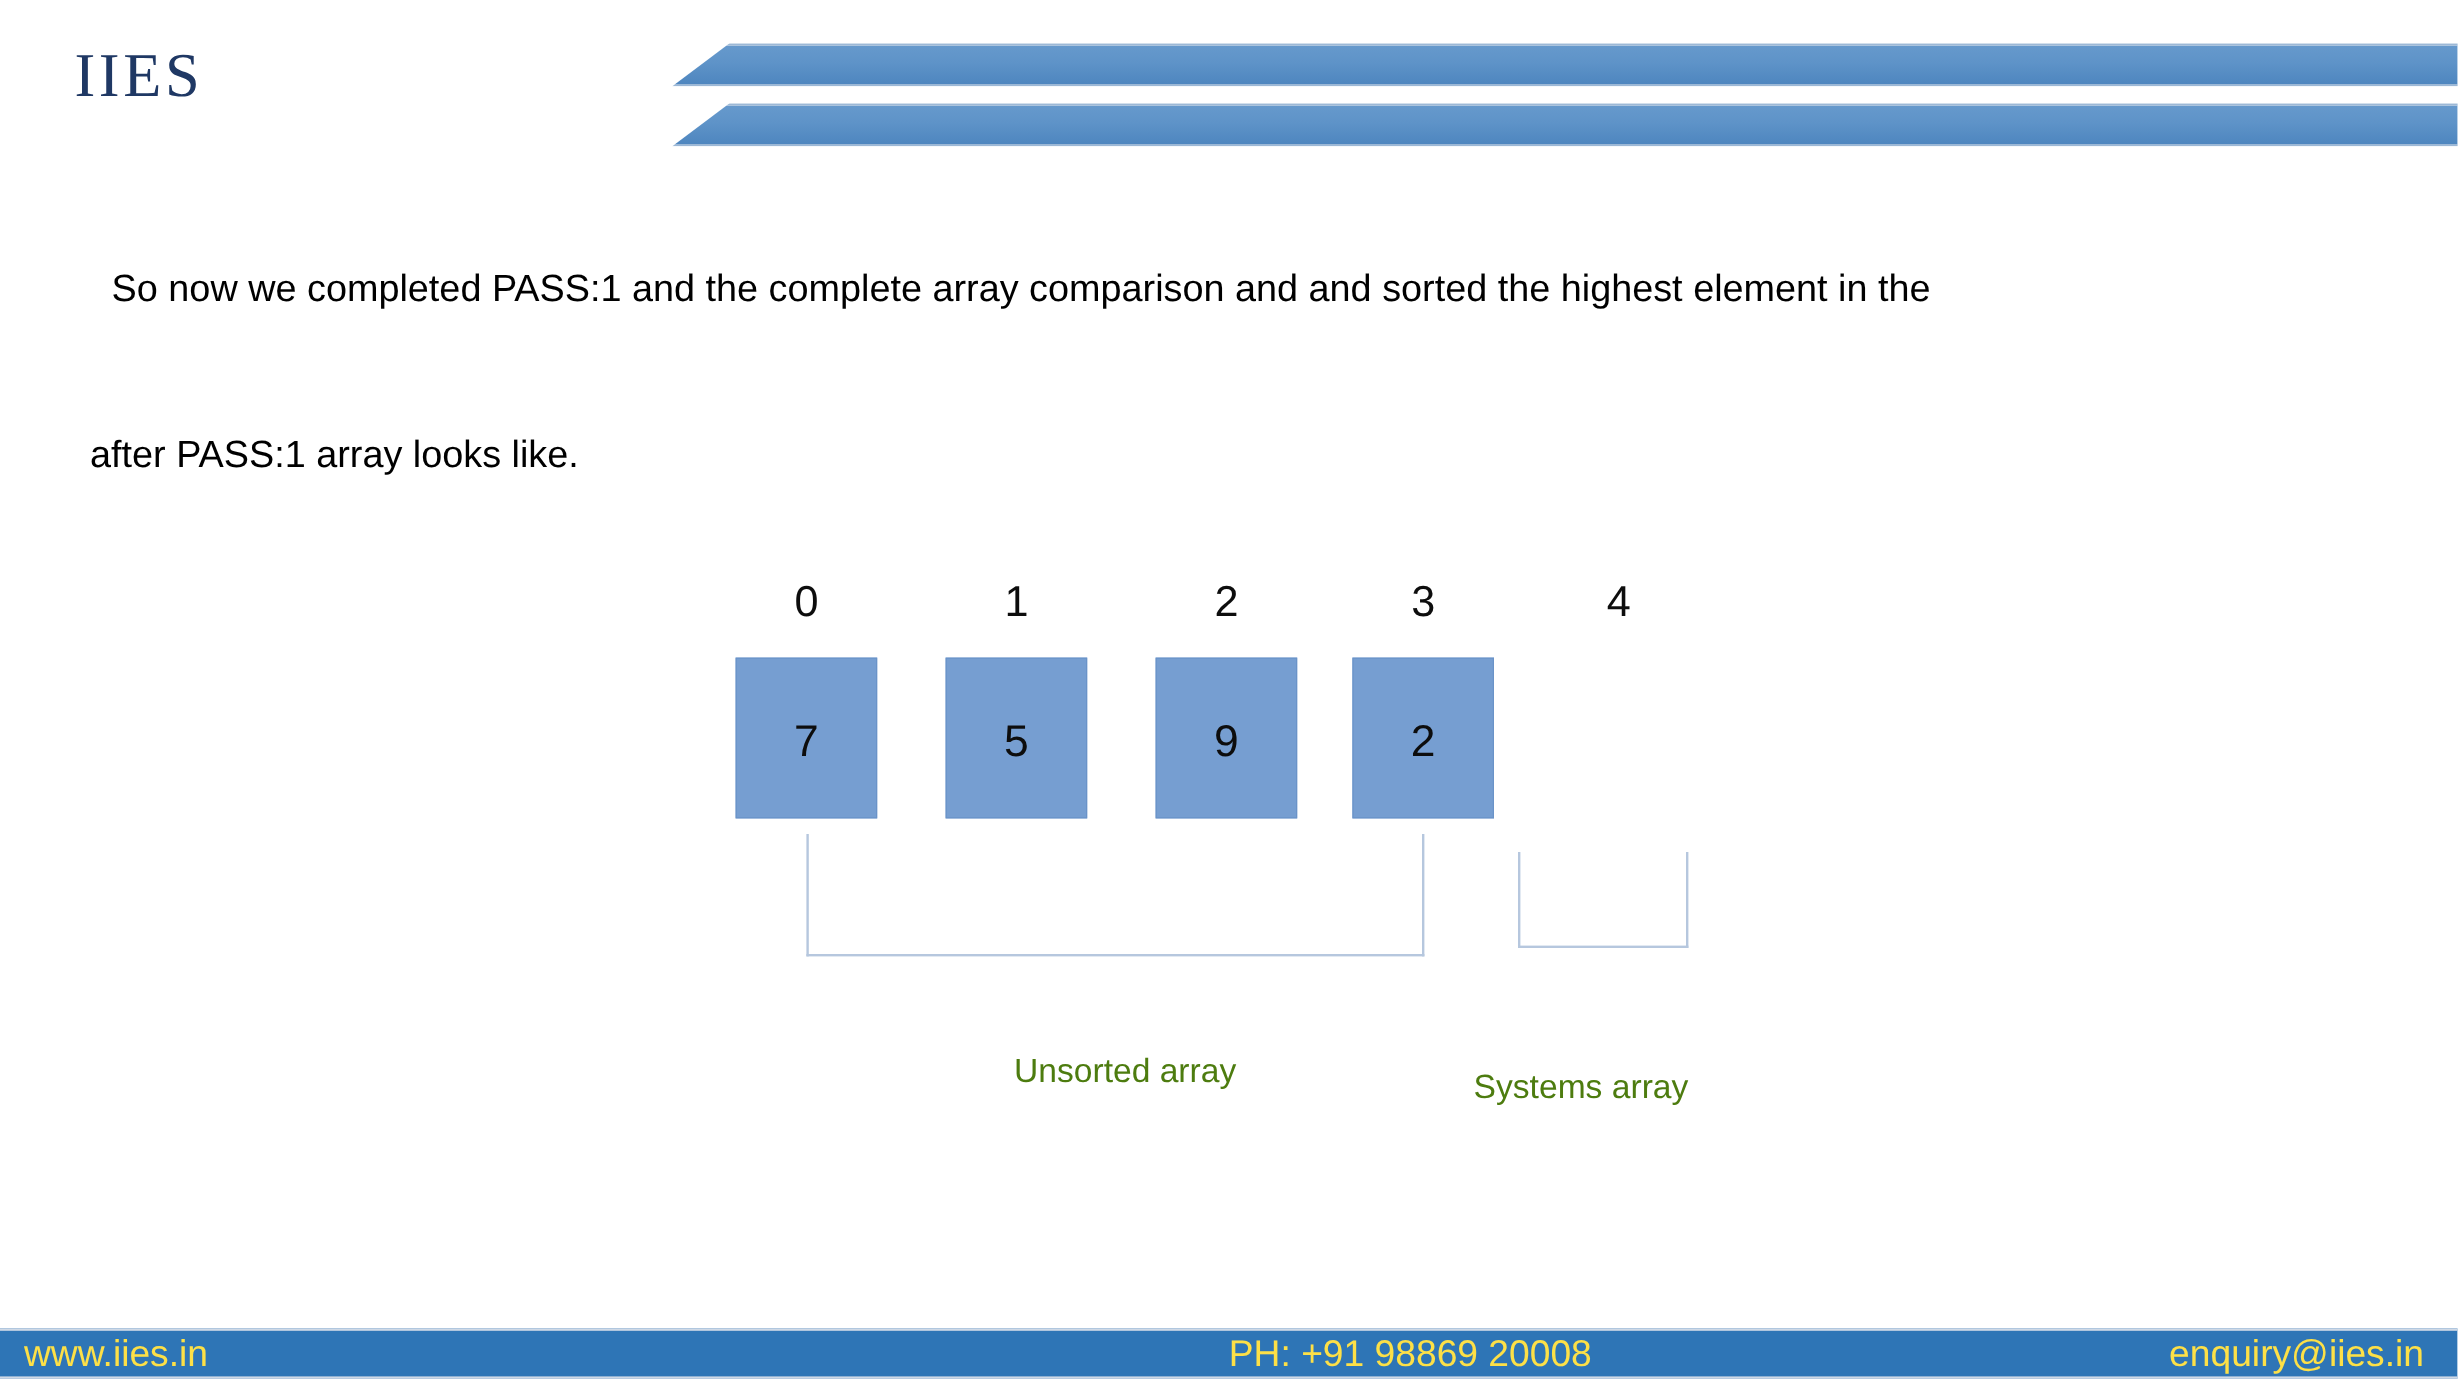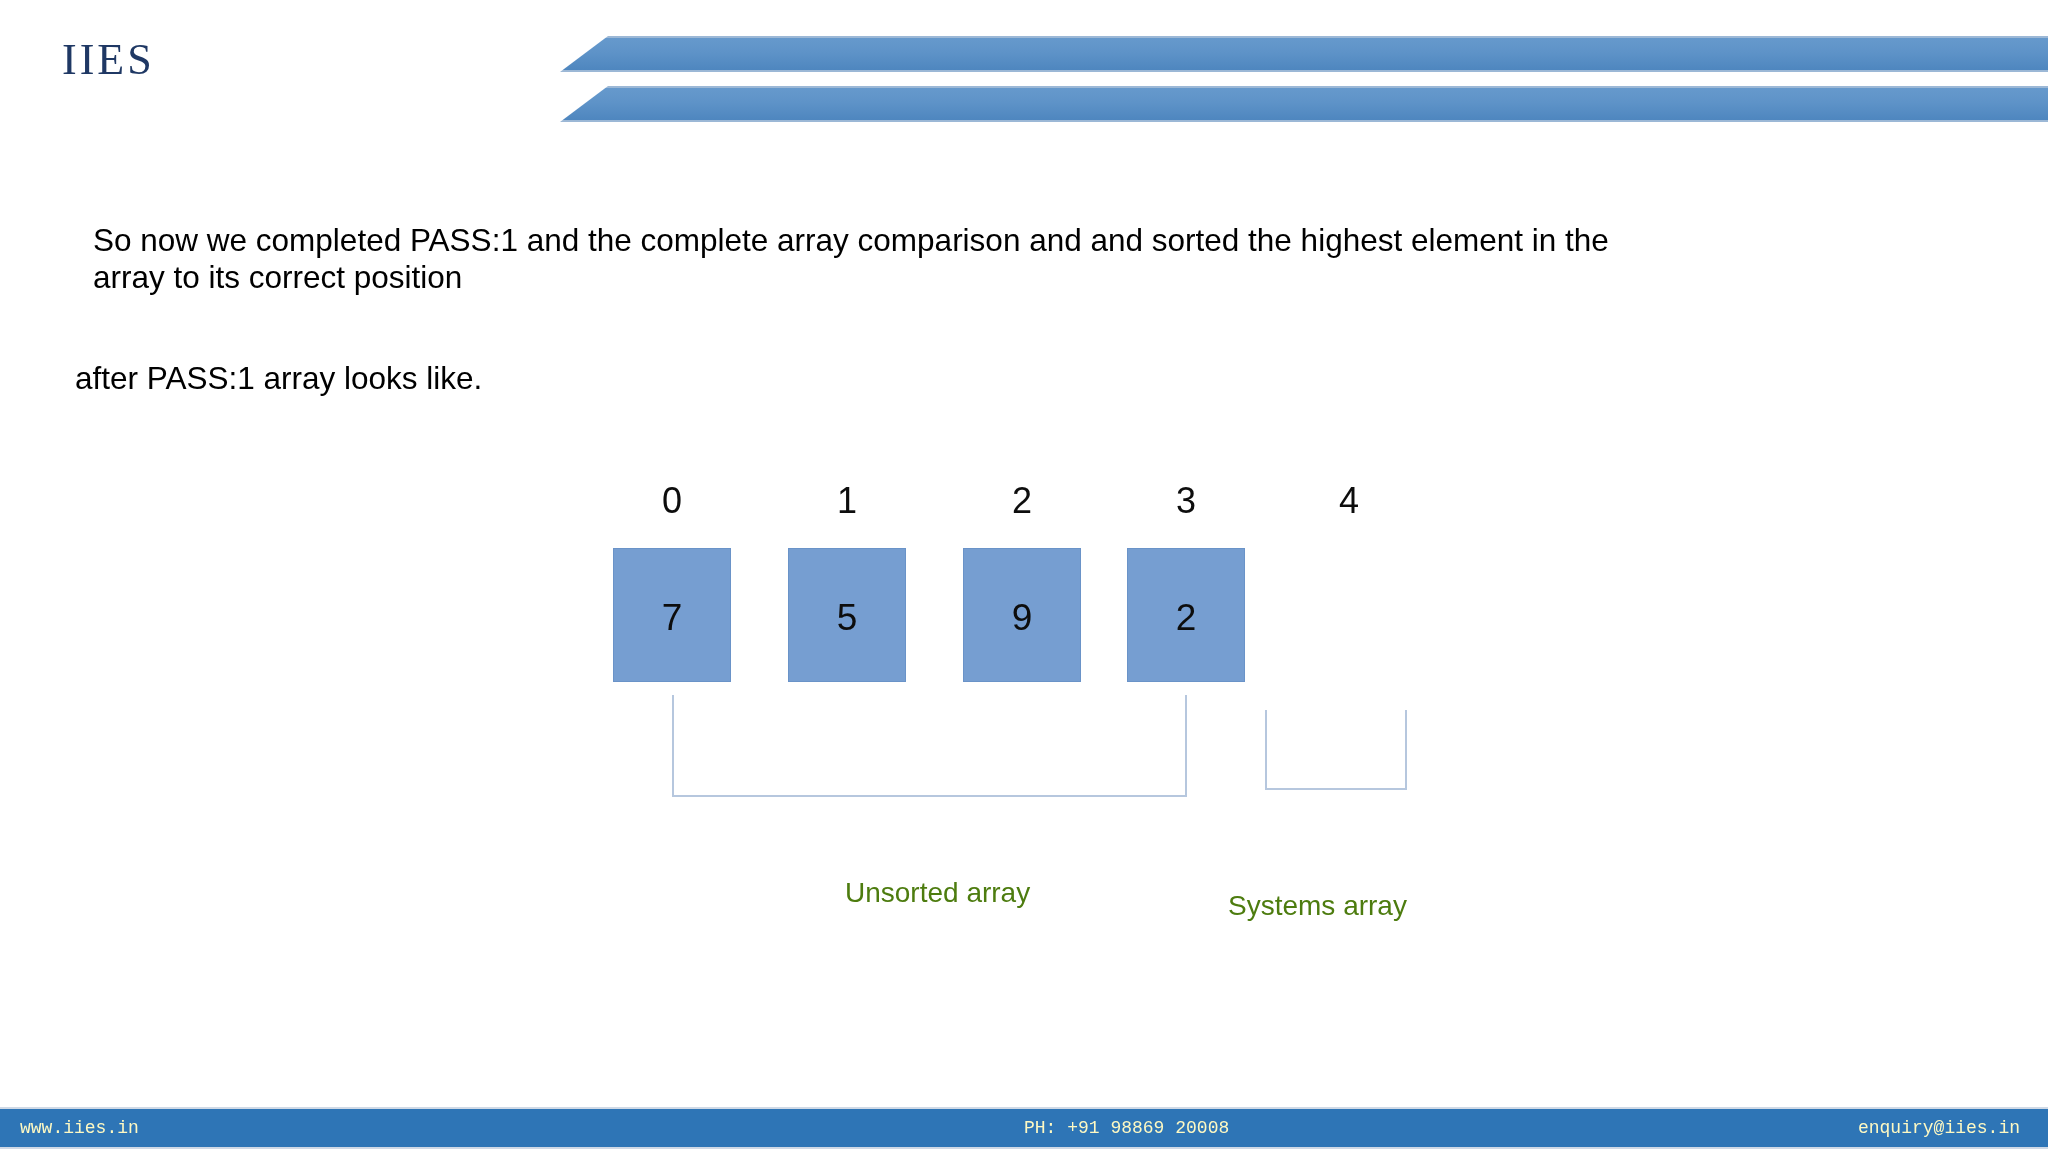--- a/index.html
+++ b/index.html
@@ -25,21 +25,21 @@
   .logo-block {
     position: absolute;
     left: 62px;
     top: 38px;
     display: flex;
     align-items: center;
     gap: 14px;
   }
   .logo-mark {
     font-family: "Liberation Serif", serif;
-    font-size: 44px;
+    font-size: 52px;
     letter-spacing: 3px;
     color: #1F3864;
     line-height: 1;
     font-weight: 400;
   }
   .logo-words {
     font-family: "Liberation Serif", serif;
     font-size: 30px;
     color: #9a9a9a;
     line-height: 1.22;
@@ -157,45 +157,43 @@
     height: 42px;
     background: #2E75B6;
     border-top: 2px solid #cfd9e6;
     border-bottom: 2px solid #cfd9e6;
     box-sizing: border-box;
   }
   .footer > div {
     position: absolute;
     top: 50%;
     transform: translateY(-50%);
-    color: #fef9c3;
-    font-size: 18px;
+    color: #fde047;
+    font-size: 31px;
     white-space: nowrap;
-    font-family: Liberation Mono, monospace;
   }
   .f-web   { left: 20px; }
   .f-phone { left: 50%; transform: translate(-50%, -50%); }
   .f-mail  { right: 28px; }
 </style>
 </head>
 <body>
 
 <div class="header">
   <div class="logo-block">
     <div class="logo-mark">IIES</div>
   </div>
   <div class="banner-wrap">
     <div class="band top"></div>
     <div class="band bottom"></div>
   </div>
 </div>
 
 <div class="para para-1">
   <span>So now we completed PASS:1 and the complete array comparison and  and sorted the highest element in the</span>
-  <div class="l2">array to its correct position</div>
 </div>
 <div class="para para-2">after PASS:1 array looks like.</div>
 
 <div class="diagram">
 
   <div class="idx" style="left:613px">0</div>
   <div class="idx" style="left:788px">1</div>
   <div class="idx" style="left:963px">2</div>
   <div class="idx" style="left:1127px">3</div>
   <div class="idx" style="left:1290px">4</div>

